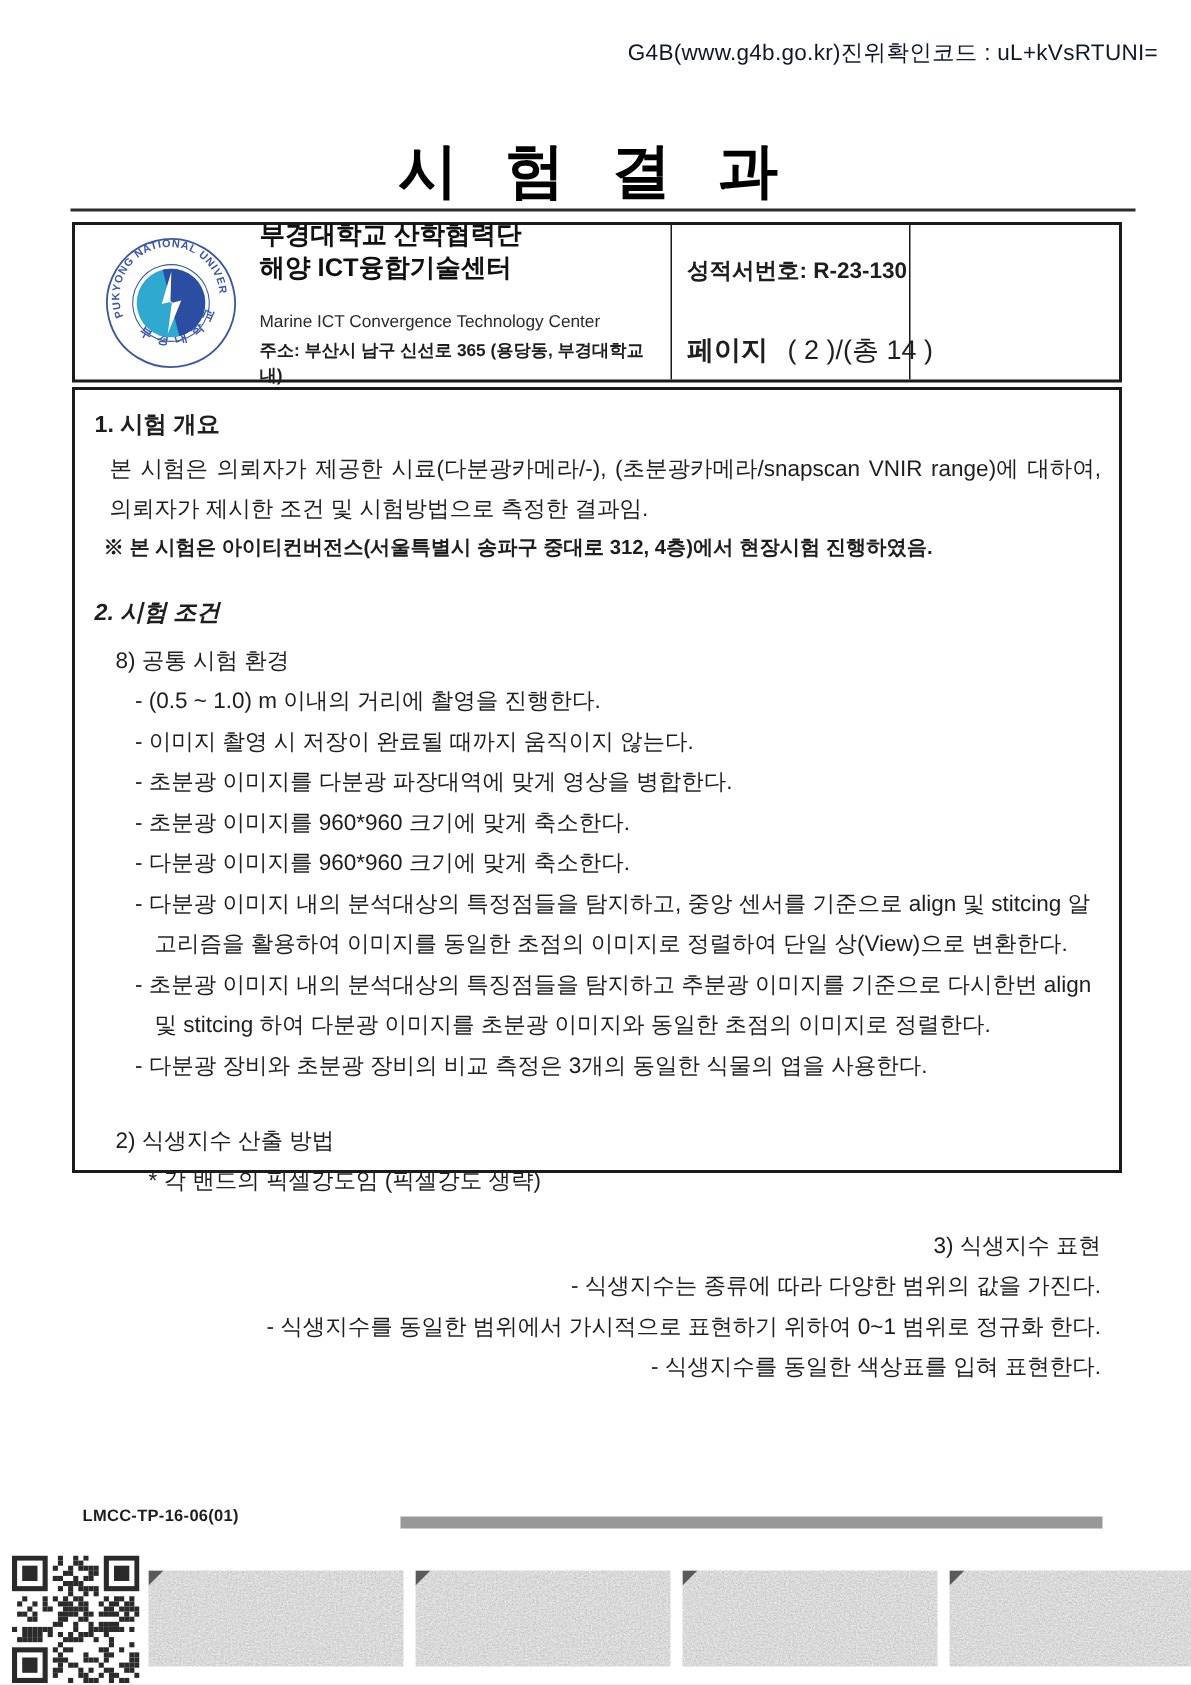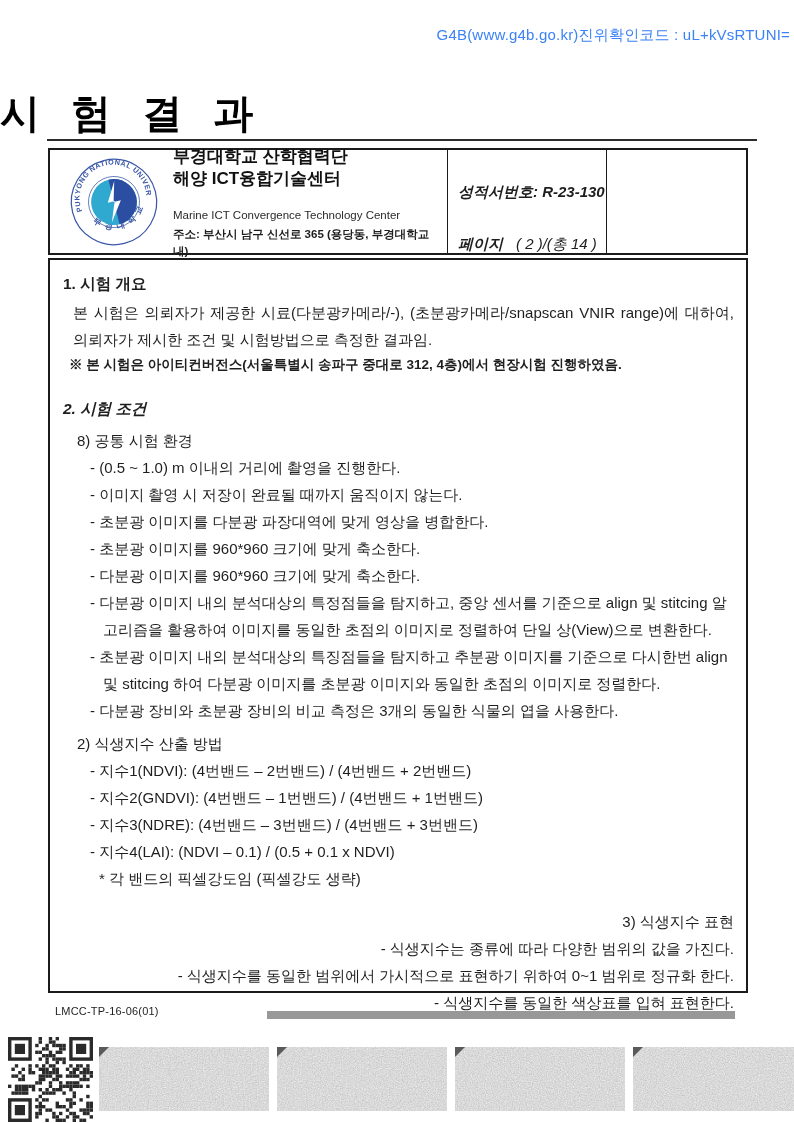--- a/index.html
+++ b/index.html
@@ -2,66 +2,66 @@
 <html><head>
 <meta charset="utf-8">
 <style>
   html,body { margin:0; padding:0; background:#e8e8e8; }
   .page {
     position:relative; width:794px; height:1123px; margin:0 auto;
     background:#ffffff; overflow:hidden;
     font-family:"Liberation Sans", sans-serif; color:#1e1e1e;
   }
   
-  .verify { position:absolute; top:26px; right:4px; font-size:15px; color:#3b82f6; letter-spacing:0.2px; }
+  .verify { position:absolute; top:26px; right:22px; font-size:15px; color:#0f172a; letter-spacing:0.2px; }
 
   
-  .doc-title { position:absolute; top:86px; left:0; right:0; text-align:left;
+  .doc-title { position:absolute; top:86px; left:0; right:0; text-align:center;
     font-size:40px; font-weight:800; letter-spacing:10px; color:#000; }
   .title-rule { position:absolute; top:139px; left:47px; width:710px; border-top:2px solid #2c2c2c; }
 
   
   .header-box { position:absolute; left:48px; top:148px; width:700px; height:107px;
     border:2px solid #1b1b1b; box-sizing:border-box; display:flex; }
   .hb-col1 { width:397px; box-sizing:border-box; display:flex; align-items:center; gap:15px; padding-left:20px; }
-  .hb-col2 { width:159px; box-sizing:border-box; border-left:1px solid #1b1b1b; padding:32px 4px 0 10px;font-style:italic; }
+  .hb-col2 { width:159px; box-sizing:border-box; border-left:1px solid #1b1b1b; padding:21px 4px 0 10px; }
   .hb-col3 { flex:1; border-left:1px solid #1b1b1b; }
 
   .seal-wrap { width:88px; height:88px; flex:0 0 auto; }
   .seal { width:88px; height:88px; transform:rotate(-14deg); }
 
   .org-block { padding-top:2px; }
   .org-ko { font-size:17px; font-weight:bold; line-height:22px; color:#111; }
   .org-en { font-size:11.5px; line-height:15px; color:#2b2b2b; margin:18px 0 3px; }
   .org-addr { font-size:11.5px; font-weight:bold; line-height:17px; }
   .org-contact { font-size:11.5px; font-weight:bold; line-height:17px; display:flex; gap:28px; }
 
   .report-line { font-size:15px; font-weight:bold; line-height:20px; margin-bottom:10px; white-space:nowrap; }
-  .page-line { font-size:15px; line-height:20px; display:flex; gap:13px; white-space:nowrap;margin-top:32px; }
+  .page-line { font-size:18px; line-height:20px; display:flex; gap:13px; white-space:nowrap;margin-top:32px; }
   .page-line .lbl { font-weight:bold; }
 
   
-  .main-box { position:absolute; left:48px; top:258px; width:700px; height:735px;
+  .main-box { position:absolute; left:48px; top:258px; width:700px; height:524px;
     border:2px solid #1b1b1b; box-sizing:border-box; padding:12px 12px 0 13px;
     font-size:15px; line-height:27px; }
   .sec-heading { font-weight:bold; font-size:15.5px; line-height:23px; }
   .s1-para { margin:4px 0 0 10px; text-align:justify; }
   .s1-note { margin:1px 0 0 6px; font-weight:bold; font-size:13.5px; line-height:21px; }
   .sec2 { margin-top:22px;font-style:italic; }
   .subsec { margin-left:14px; }
   .sub1 { margin-top:7px; }
-  .sub2 { margin-top:6px; }
+  .sub2 { margin-top:23px; }
   .sub3 { margin-top:16px;text-align:right; }
   .sub-heading { line-height:27px; }
   .item-list { margin-left:13px; }
   .item { padding-left:13px; text-indent:-13px; }
   .footnote { margin-left:22px; }
 
   
-  .doc-code { position:absolute; left:55px; top:1005px; font-size:11px; font-weight:normal; letter-spacing:0.2px; }
+  .doc-code { position:absolute; left:55px; top:1005px; font-size:11px; font-weight:bold; letter-spacing:0.2px; }
   .gray-bar { position:absolute; left:267px; top:1011px; width:468px; height:8px; background:#989898; }
   .qr { position:absolute; left:8px; top:1037px; width:85px; height:85px; }
   .noise { position:absolute; top:1047px; width:170px; height:64px; }
   .noise.n1 { left:99px; } .noise.n2 { left:277px; } .noise.n3 { left:455px; } .noise.n4 { left:633px; }
 </style>
 </head>
 <body>
 
 <div class="page">
 
@@ -129,27 +129,20 @@
           <div class="item">- 초분광 이미지를 960*960 크기에 맞게 축소한다.</div>
           <div class="item">- 다분광 이미지를 960*960 크기에 맞게 축소한다.</div>
           <div class="item">- 다분광 이미지 내의 분석대상의 특정점들을 탐지하고, 중앙 센서를 기준으로 align 및 stitcing 알고리즘을 활용하여 이미지를 동일한 초점의 이미지로 정렬하여 단일 상(View)으로 변환한다.</div>
           <div class="item">- 초분광 이미지 내의 분석대상의 특징점들을 탐지하고 추분광 이미지를 기준으로 다시한번 align 및 stitcing 하여 다분광 이미지를 초분광 이미지와 동일한 초점의 이미지로 정렬한다.</div>
           <div class="item">- 다분광 장비와 초분광 장비의 비교 측정은 3개의 동일한 식물의 엽을 사용한다.</div>
         </div>
     </div>
 
     <div class="subsec sub2">
       <div class="sub-heading">2) 식생지수 산출 방법</div>
-      <div class="item-list">
-
-      <div class="item">- 지수1(NDVI): (4번밴드 – 2번밴드) / (4번밴드 + 2번밴드)</div>
-          <div class="item">- 지수2(GNDVI): (4번밴드 – 1번밴드) / (4번밴드 + 1번밴드)</div>
-          <div class="item">- 지수3(NDRE): (4번밴드 – 3번밴드) / (4번밴드 + 3번밴드)</div>
-          <div class="item">- 지수4(LAI): (NDVI – 0.1) / (0.5 + 0.1 x NDVI)</div>
-        </div>
       <div class="footnote">* 각 밴드의 픽셀강도임 (픽셀강도 생략)</div>
     </div>
 
     <div class="subsec sub3">
       <div class="sub-heading">3) 식생지수 표현</div>
       <div class="item-list">
 
       <div class="item">- 식생지수는 종류에 따라 다양한 범위의 값을 가진다.</div>
           <div class="item">- 식생지수를 동일한 범위에서 가시적으로 표현하기 위하여 0~1 범위로 정규화 한다.</div>
           <div class="item">- 식생지수를 동일한 색상표를 입혀 표현한다.</div>

